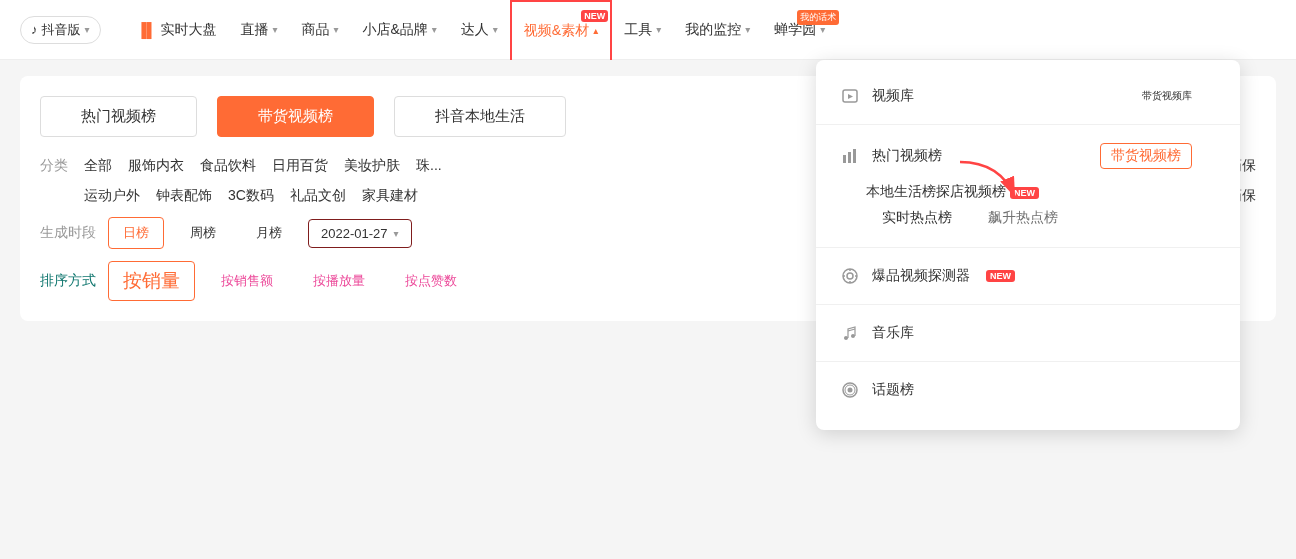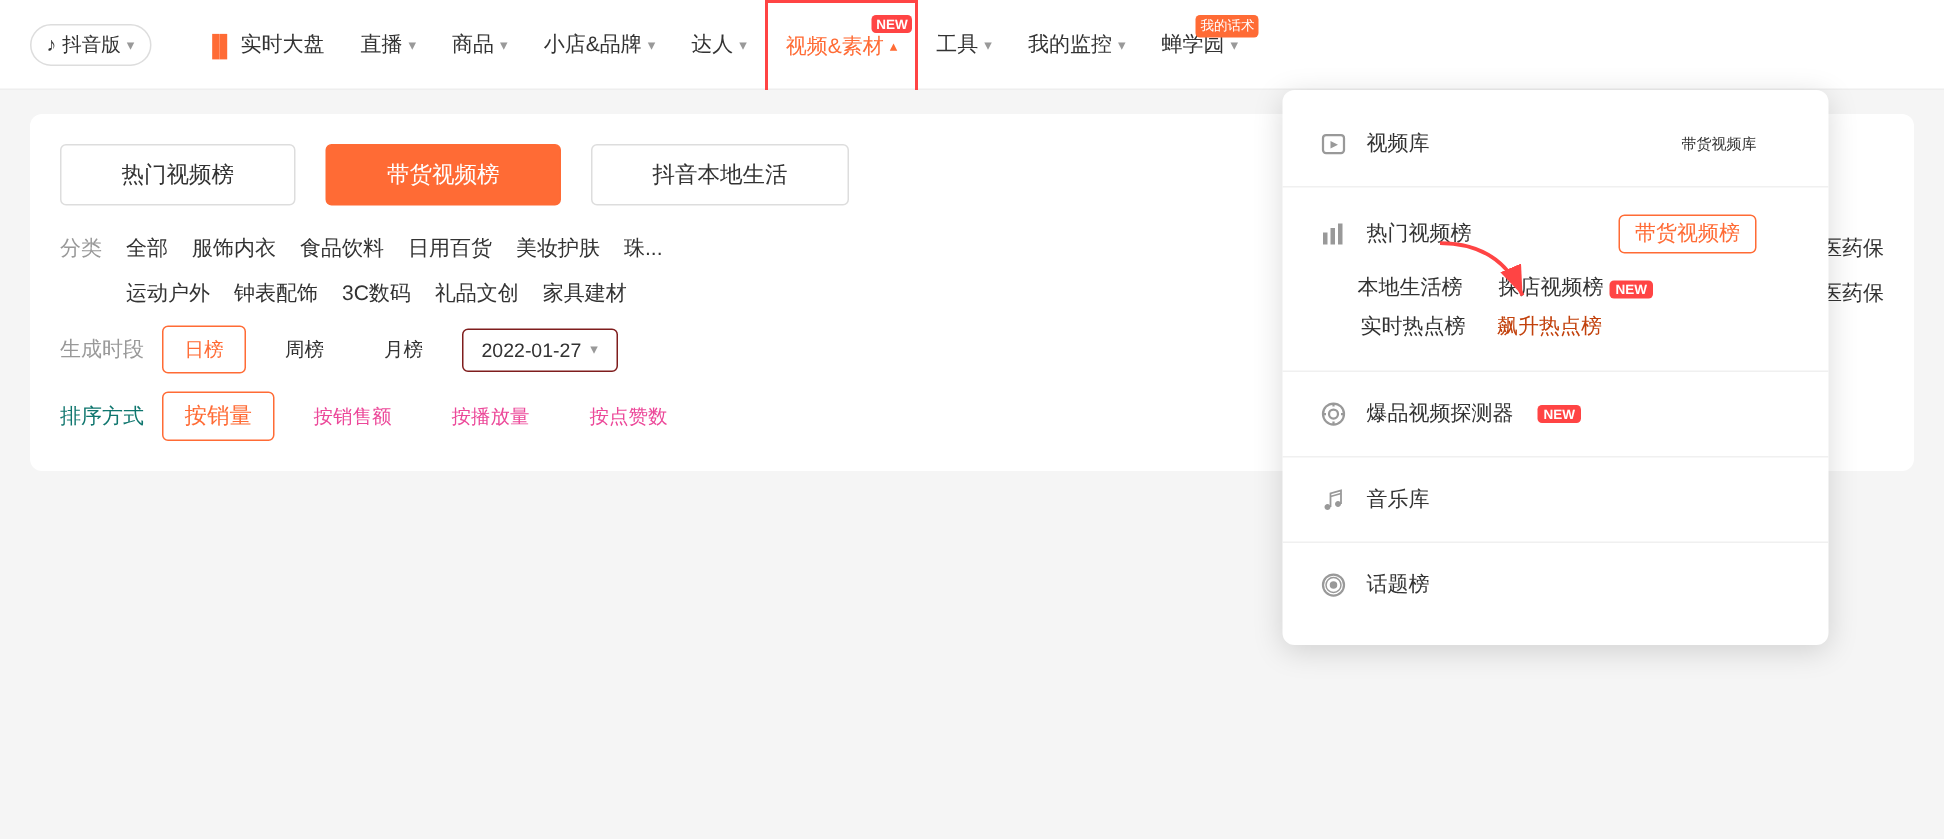--- a/index.html
+++ b/index.html
@@ -181,37 +181,37 @@
       color: #0f766e;
       white-space: nowrap;
     }
     .sort-btn {
       padding: 6px 14px;
       border: 1px solid #ff6b35;
       border-radius: 4px;
       color: #ff6b35;
       cursor: pointer;
       background: #fff;
-      font-size: 15px;
+      font-size: 19px;
     }
     .sort-btn-plain {
       padding: 6px 14px;
       border: none;
       color: #ec4899;
       cursor: pointer;
       background: transparent;
       font-size: 13px;
     }
 
     
     .dropdown-overlay {
       position: absolute;
       top: 60px;
-      left: 855px;
-      width: 364px;
+      left: 816px;
+      width: 424px;
       background: #fff;
       border-radius: 8px;
       box-shadow: 0 4px 20px rgba(0,0,0,0.15);
       z-index: 100;
       padding: 16px 0;
     }
 
     .dropdown-item {
       display: flex;
       align-items: center;
@@ -396,27 +396,27 @@
           <rect x="2" y="8" width="3" height="8" fill="#999"></rect>
           <rect x="7" y="5" width="3" height="11" fill="#999"></rect>
           <rect x="12" y="2" width="3" height="14" fill="#999"></rect>
         </svg>
       </div>
       <span style="color:#333;font-size:14px;">热门视频榜</span>
       <span style="flex:1"></span>
       <span style="color:#ff6b35;font-size:14px;border:1.5px solid #ff6b35;padding:3px 10px;border-radius:4px;margin-right:24px;font-weight:500;">带货视频榜</span>
     </div>
 
-    <div style="padding-left:50px;display:flex;gap:24px;margin-top:4px;padding-bottom:8px;">
+    <div style="padding-left:50px;display:flex;margin-top:4px;padding-bottom:8px;">
       <span style="font-size:14px;color:#333;cursor:pointer;">本地生活榜</span>
       <span style="font-size:14px;color:#333;cursor:pointer;">探店视频榜<span class="new-tag">NEW</span></span>
     </div>
-    <div style="padding-left:34px;display:flex;gap:21px;margin-top:0;padding-bottom:12px;margin-left:18px;">
+    <div style="padding-left:66px;display:flex;gap:36px;margin-top:0;padding-bottom:12px;">
       <span style="font-size:14px;color:#333;cursor:pointer;">实时热点榜</span>
-      <span style="font-size:14px;color:#c2410c;cursor:pointer;">飙升热点榜</span>
+      <span style="font-size:14px;color:#737373;cursor:pointer;">飙升热点榜</span>
     </div>
   </div>
 
   <div class="dropdown-divider"></div>
 
   <div class="dropdown-section">
     <div class="dropdown-item">
       <div class="dropdown-icon">
         <svg width="18" height="18" viewBox="0 0 18 18" fill="none">
           <circle cx="9" cy="9" r="7" stroke="#999" stroke-width="1.5"></circle>

